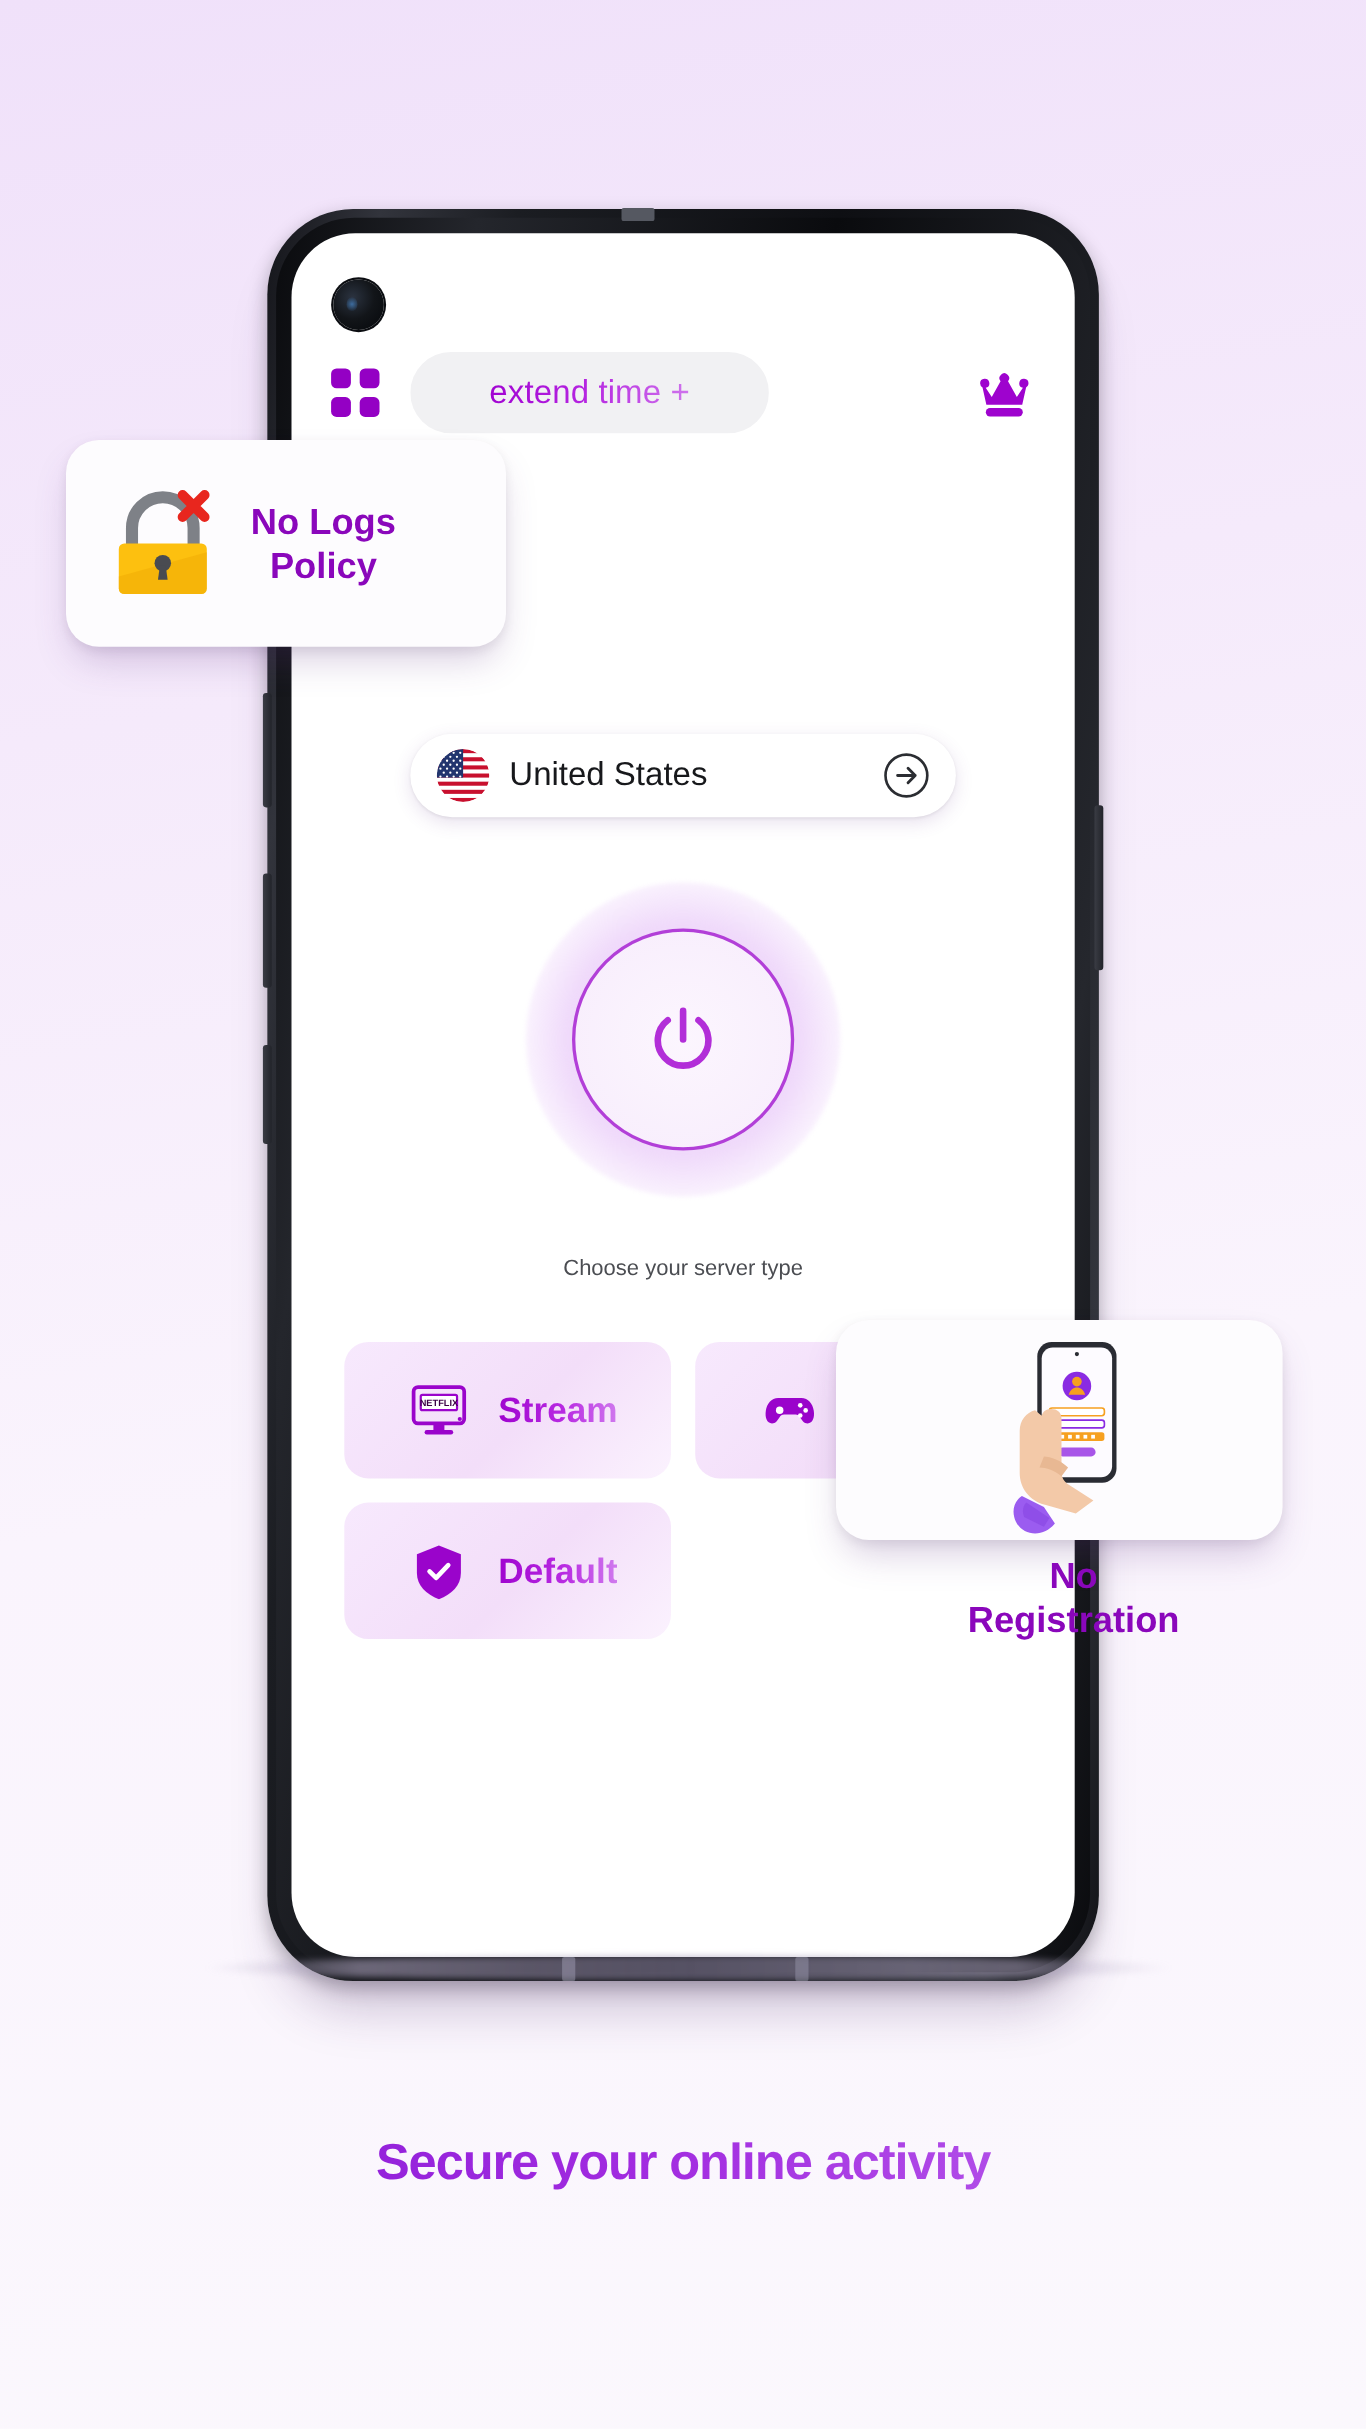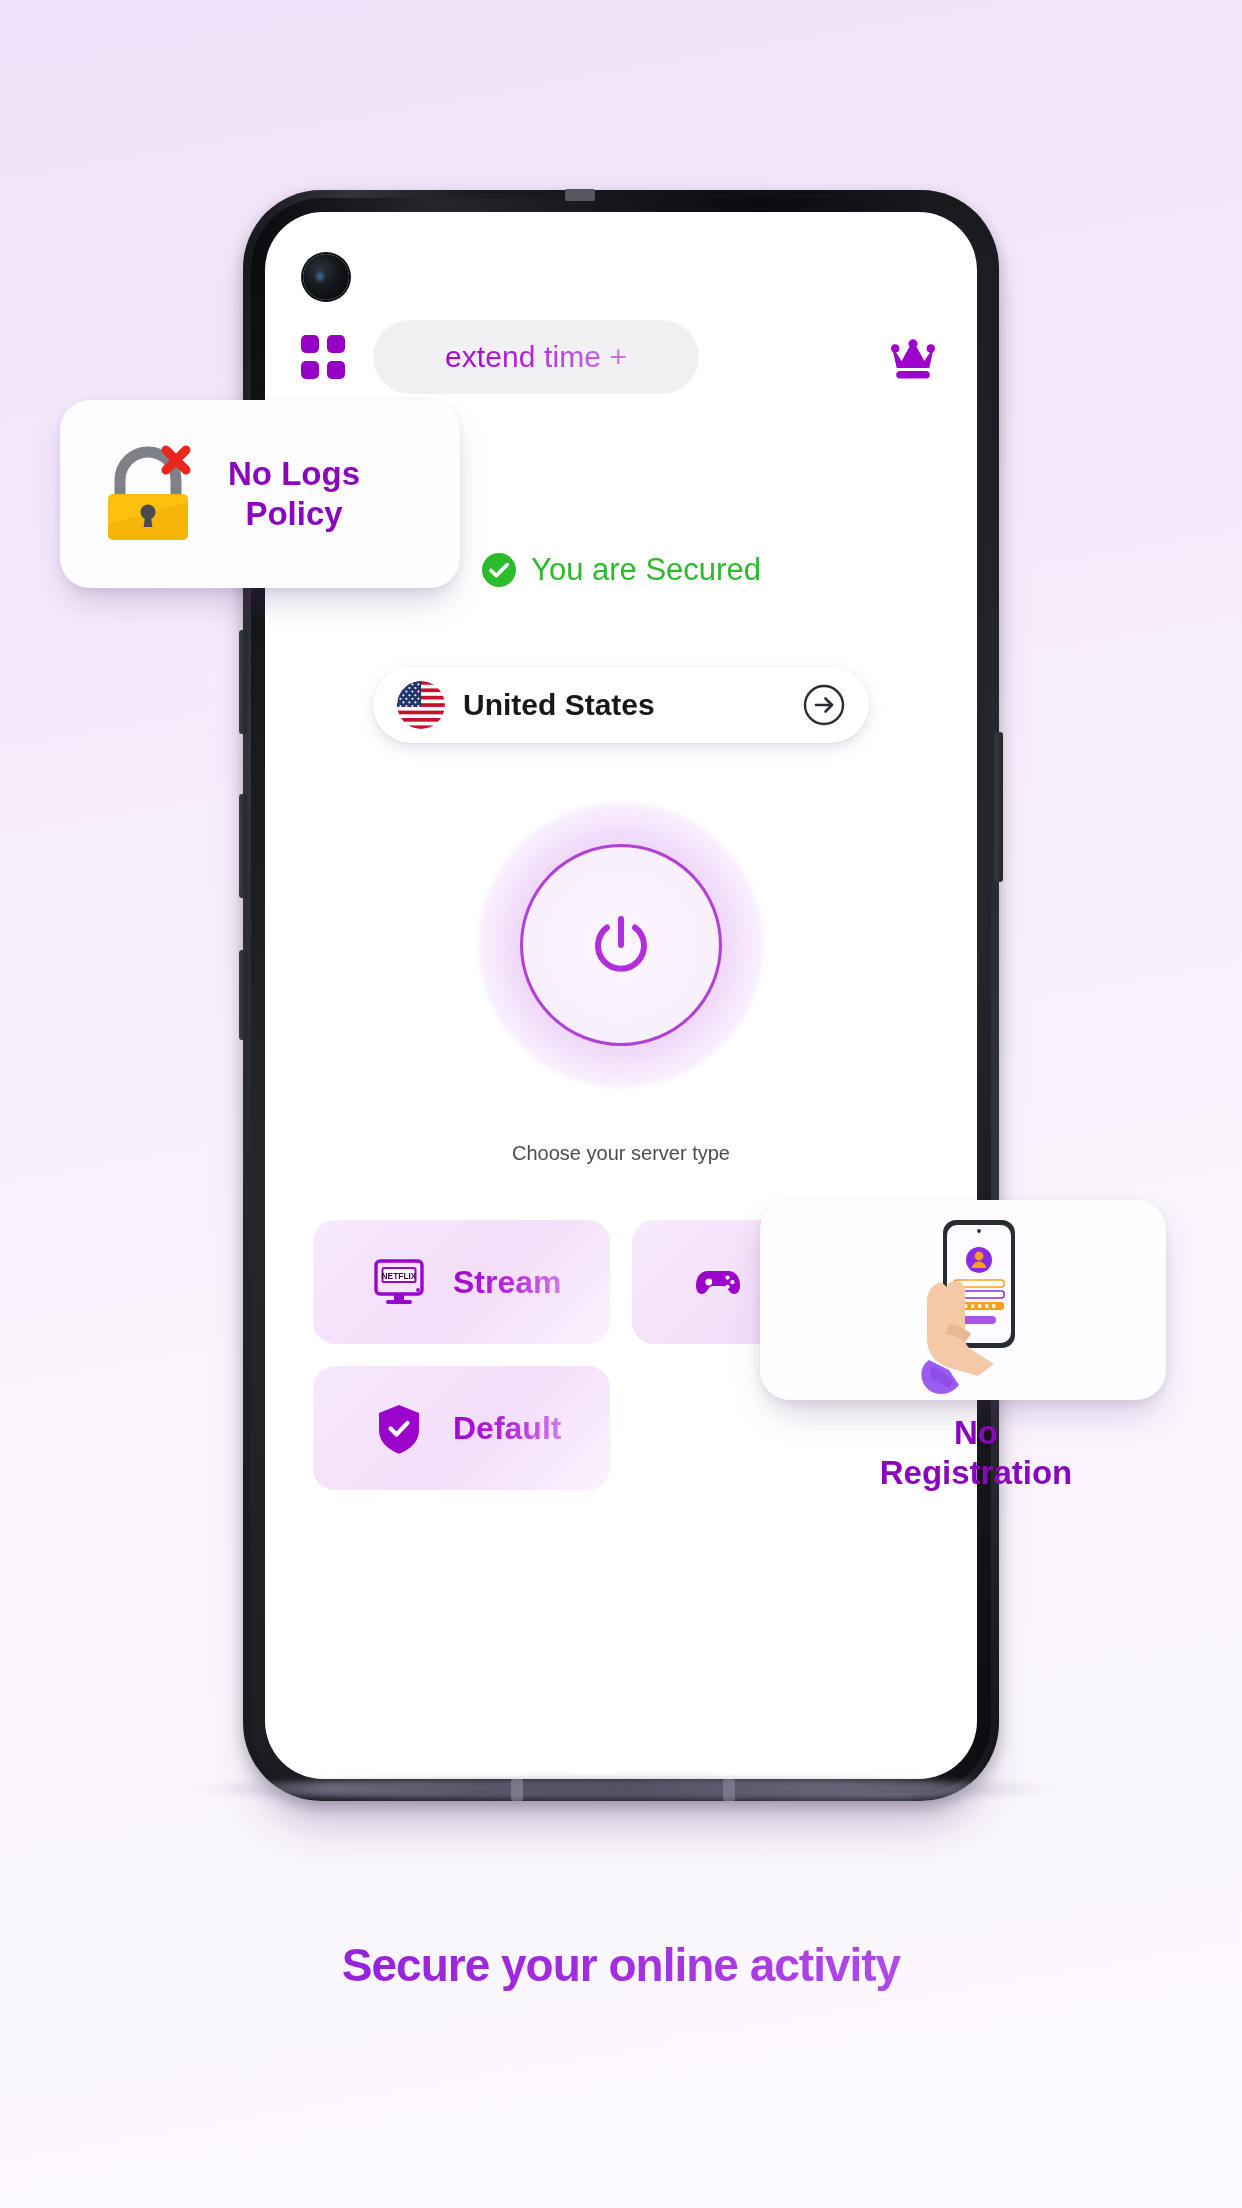--- a/index.html
+++ b/index.html
@@ -76,21 +76,21 @@
   #secured-row{
     position:absolute; left:0; top:340px; width:100%;
     display:flex; align-items:center; justify-content:center; gap:14px;
   }
   #secured-check{ width:36px; height:36px; flex:0 0 auto; }
   #secured-label{ font-size:31px; color:#2cbb2c; }
 
   #country-selector{
     position:absolute; left:108px; top:455px; width:496px; height:76px; border-radius:38px;
     background:#ffffff; box-shadow:0 5px 16px rgba(110,70,150,.16), 0 1px 3px rgba(0,0,0,.08);
-    display:flex; align-items:center; padding:0 24px; gap:18px;font-weight:bold;
+    display:flex; align-items:center; padding:0 24px; gap:18px;
   }
   #flag-icon{ width:48px; height:48px; border-radius:50%; overflow:hidden; flex:0 0 auto; }
   #country-name{ font-size:30px; color:#17181b; }
   #country-arrow-icon{ margin-left:auto; width:42px; height:42px; flex:0 0 auto; }
 
   #power-wrap{
     position:absolute; left:50%; top:590px; transform:translateX(-50%);
     width:286px; height:286px;
   }
   #power-halo{
@@ -181,27 +181,20 @@
         <span id="extend-time-label">extend time +</span>
       </div>
 
       <svg id="crown-icon" viewBox="0 0 56 46">
         <path d="M6 14.5a4.2 4.2 0 1 1 5.1 4.1L16.6 27 24.6 12.6a4.4 4.4 0 1 1 6.8 0L39.4 27l5.5-8.4A4.2 4.2 0 1 1 50 14.5c0 1.6-.9 3-2.2 3.7L44.3 34H11.7L8.2 18.2A4.2 4.2 0 0 1 6 14.5Z" fill="#9e03ce"></path>
         <rect x="11.2" y="37" width="33.6" height="7.6" rx="3.8" fill="#9e03ce"></rect>
       </svg>
     </div>
 
 
-    <div id="secured-row">
-      <svg id="secured-check" viewBox="0 0 36 36">
-        <circle cx="18" cy="18" r="17" fill="#2cbb2c"></circle>
-        <path d="M10 18.4l5.2 5.2L26.3 12.6" stroke="#ffffff" stroke-width="3.6" fill="none" stroke-linecap="round" stroke-linejoin="round"></path>
-      </svg>
-      <span id="secured-label">You are Secured</span>
-    </div>
 
     <div id="country-selector">
       <svg id="flag-icon" viewBox="0 0 48 48">
         <defs>
             <clipPath id="flagclip">
               <circle cx="24" cy="24" r="24"></circle>
             </clipPath>
           </defs>
         <g clip-path="url(#flagclip)">
           <rect width="48" height="48" fill="#ffffff"></rect>

